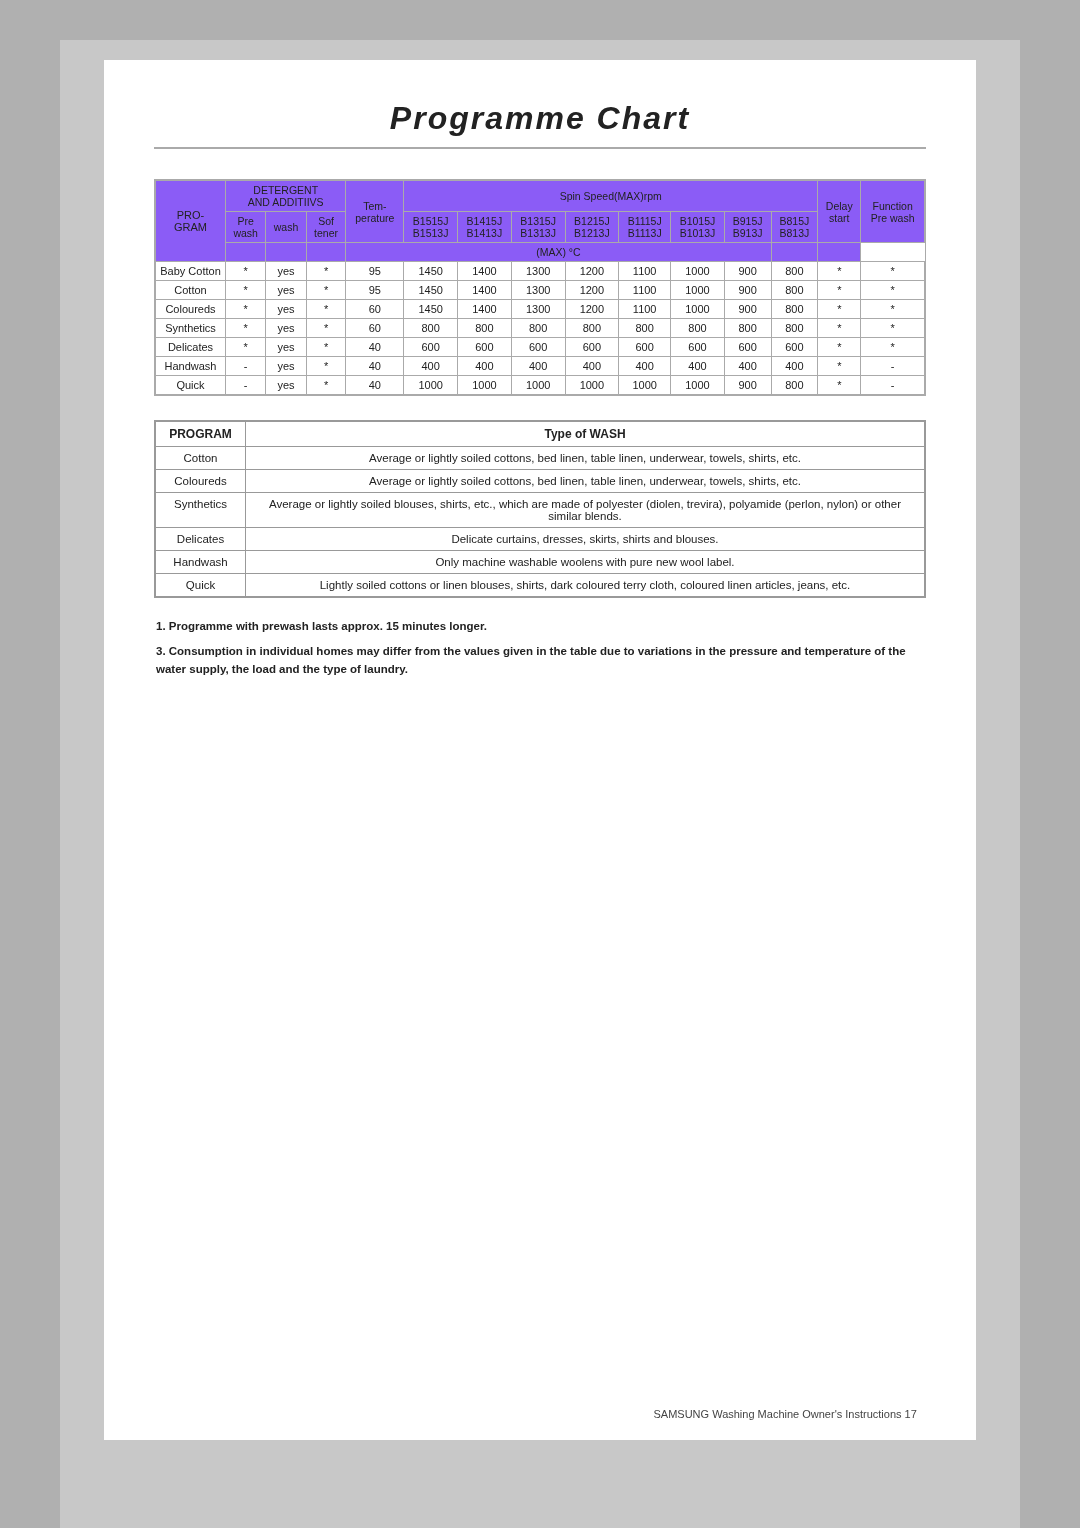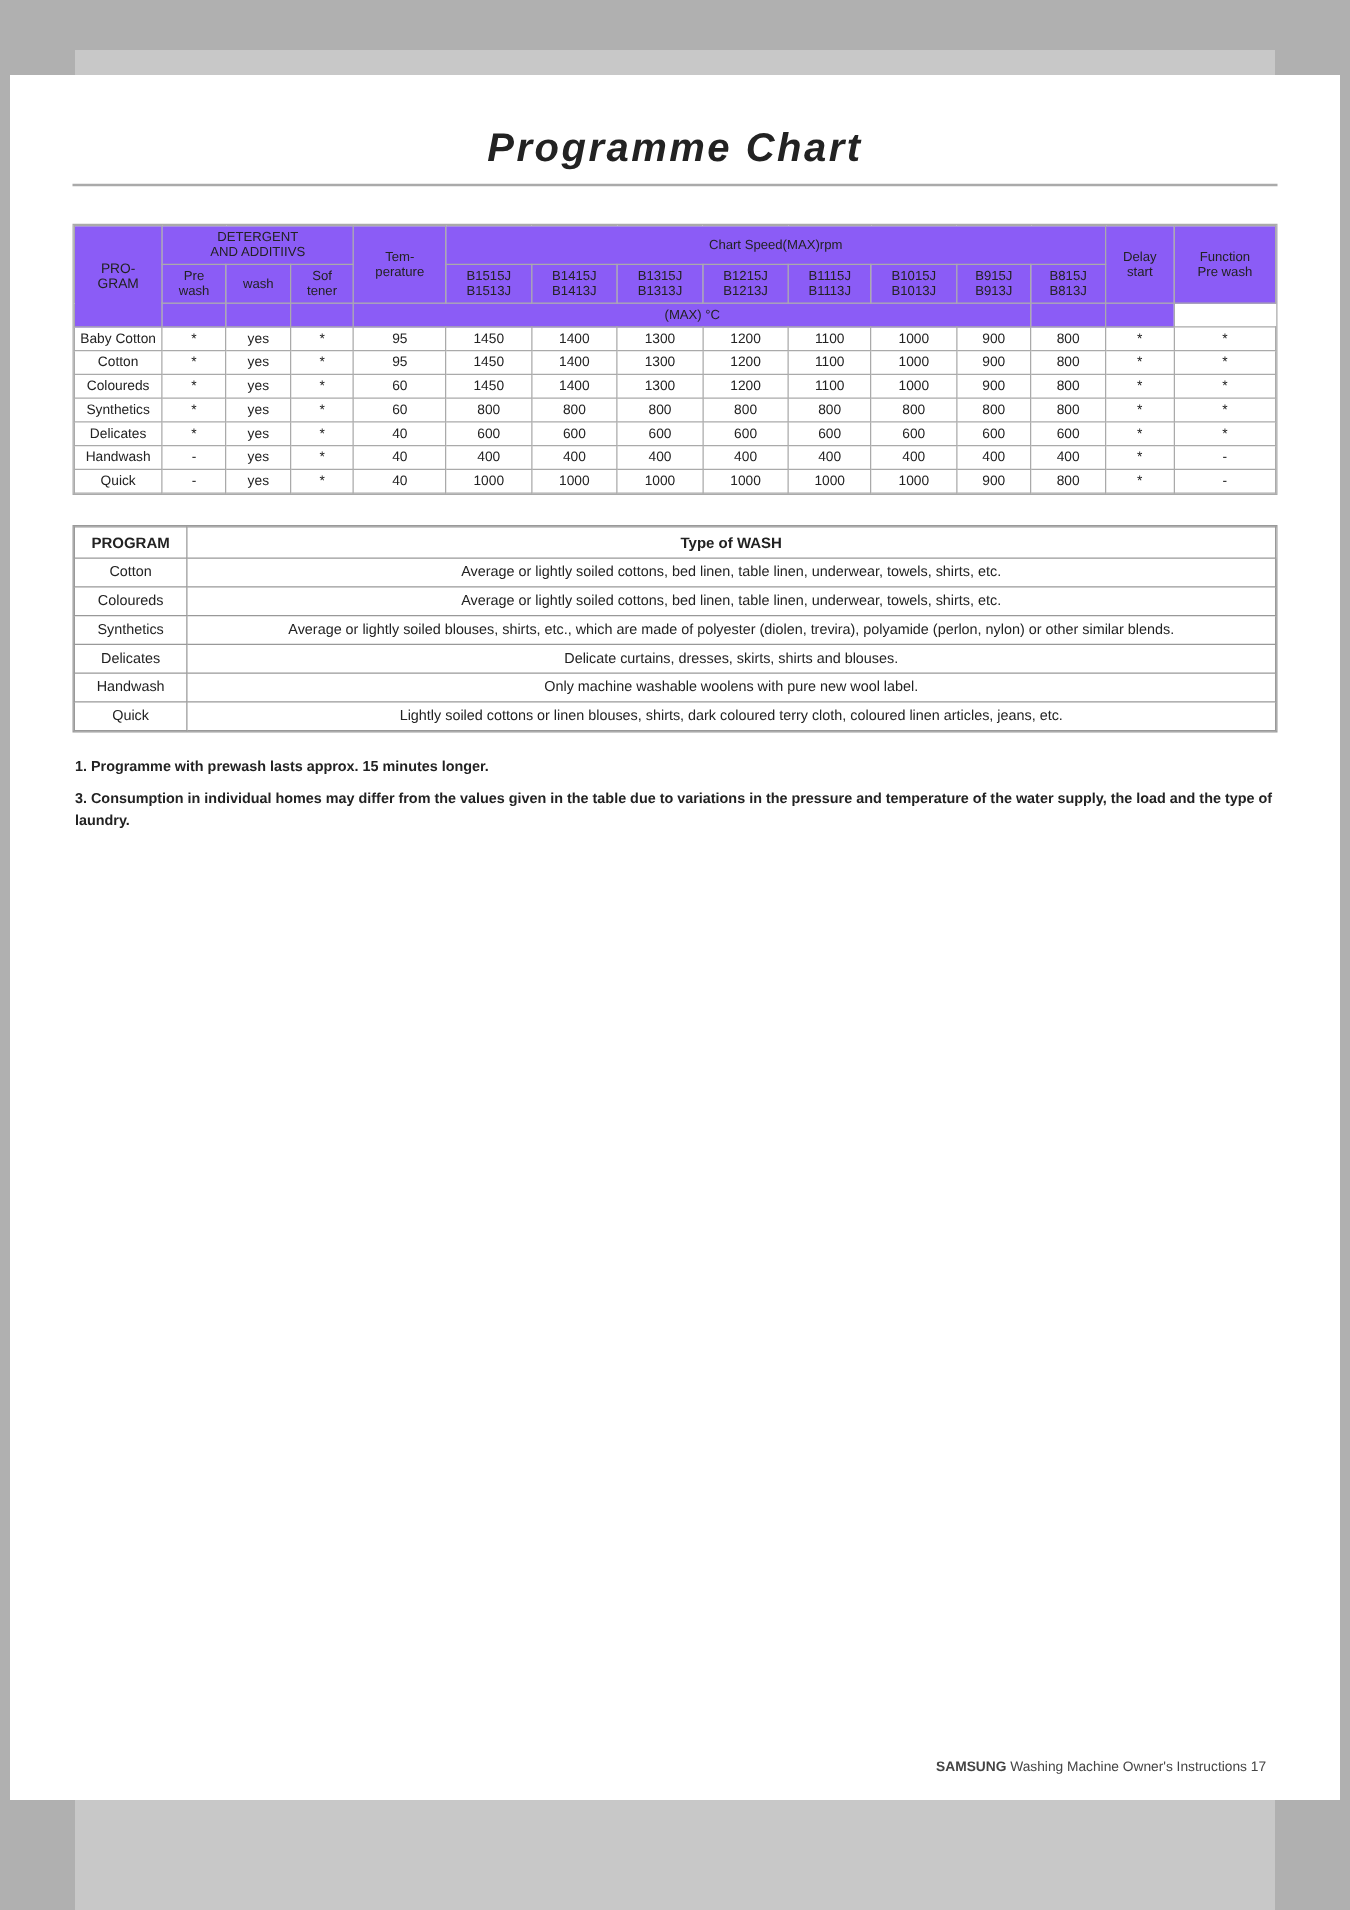--- a/index.html
+++ b/index.html
@@ -7,21 +7,21 @@
       background: #c8c8c8;
       font-family: Arial, sans-serif;
       width: 1080px;
       min-height: 1528px;
       display: flex;
       flex-direction: column;
       align-items: center;
     }
     .page-wrapper {
       background: #ffffff;
-      width: 1064px;
+      width: 872px;
       min-height: 1380px;
       margin: 60px auto;
       padding: 40px 50px 50px 50px;
       position: relative;
     }
     .page-title {
       text-align: center;
       font-size: 32px;
       font-weight: bold;
       font-style: italic;
@@ -111,21 +111,21 @@
     .notes .bold { font-weight: bold; }
 
     
     .page-footer {
       position: absolute;
       bottom: 20px;
       right: 50px;
       font-size: 11px;
       color: #444;
     }
-    .page-footer .brand { font-weight: bold; padding-left: 32px; }
+    .page-footer .brand { font-weight: normal; padding-left: 32px; }
 
     
     .left-bar {
       position: fixed;
       left: 0; top: 0;
       width: 60px; height: 1528px;
       background: #b0b0b0;
       z-index: 0;
     }
     .right-bar {
@@ -154,21 +154,21 @@
 
   <h1 class="page-title">Programme Chart</h1>
 
   <div class="programme-table-wrap">
     <table class="programme-table">
       <thead>
         <tr class="header-top">
           <th rowspan="3" class="program-col left-align">PRO-<br>GRAM</th>
           <th colspan="3">DETERGENT<br>AND ADDITIIVS</th>
           <th rowspan="2">Tem-<br>perature</th>
-          <th colspan="8">Chart Speed(MAX)rpm</th>
+          <th colspan="8">Spin Speed(MAX)rpm</th>
           <th rowspan="2">Delay<br>start</th>
           <th rowspan="2">Function<br>Pre wash</th>
         </tr>
         <tr class="header-top">
           <th>Pre<br>wash</th>
           <th>wash</th>
           <th>Sof<br>tener</th>
           <th>B1515J<br>B1513J</th>
           <th>B1415J<br>B1413J</th>
           <th>B1315J<br>B1313J</th>

